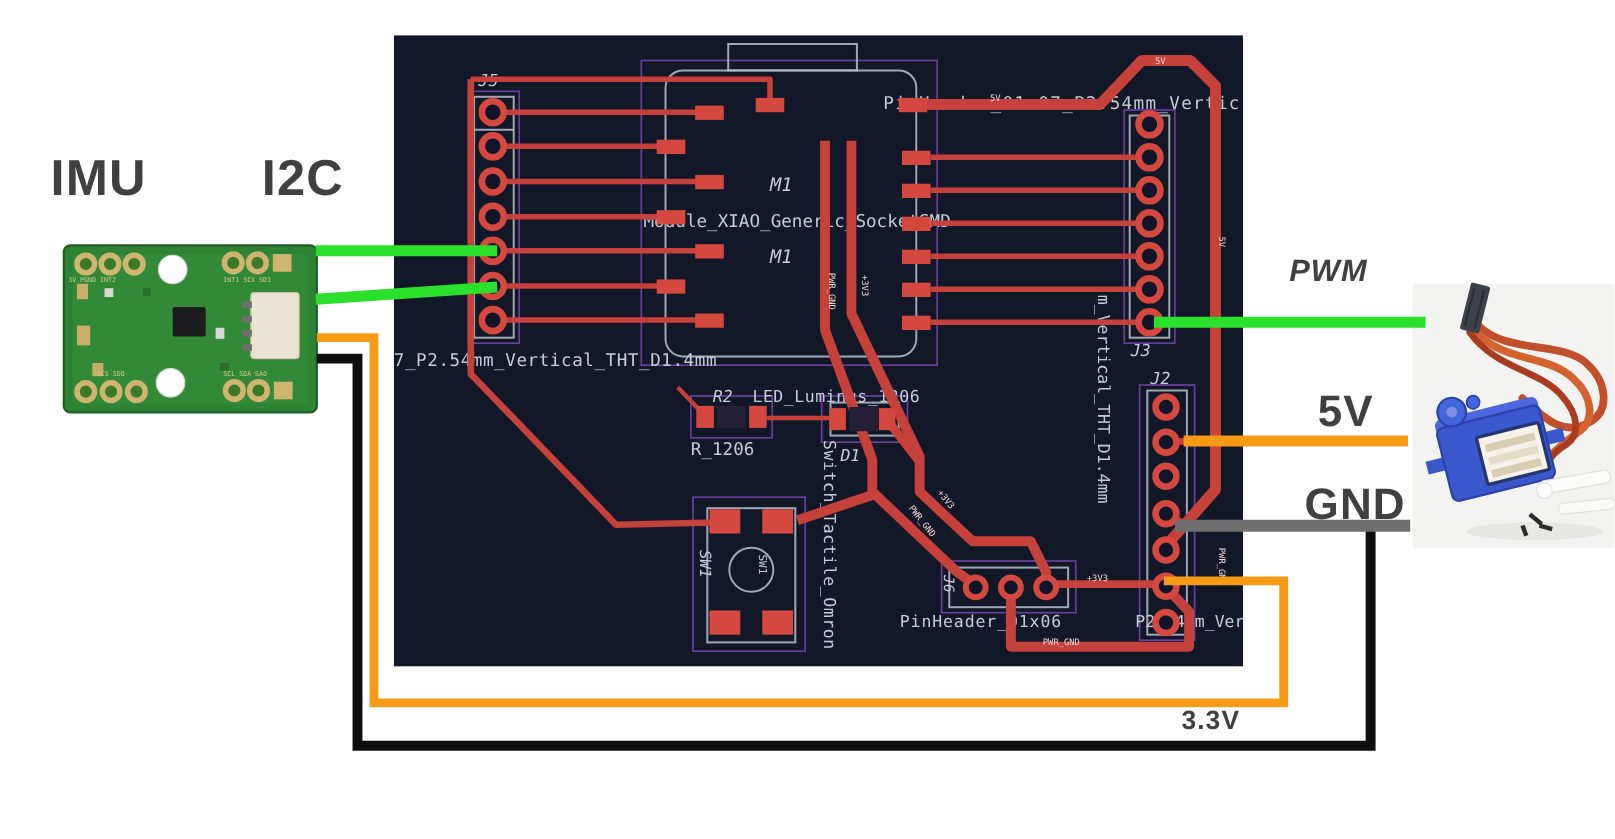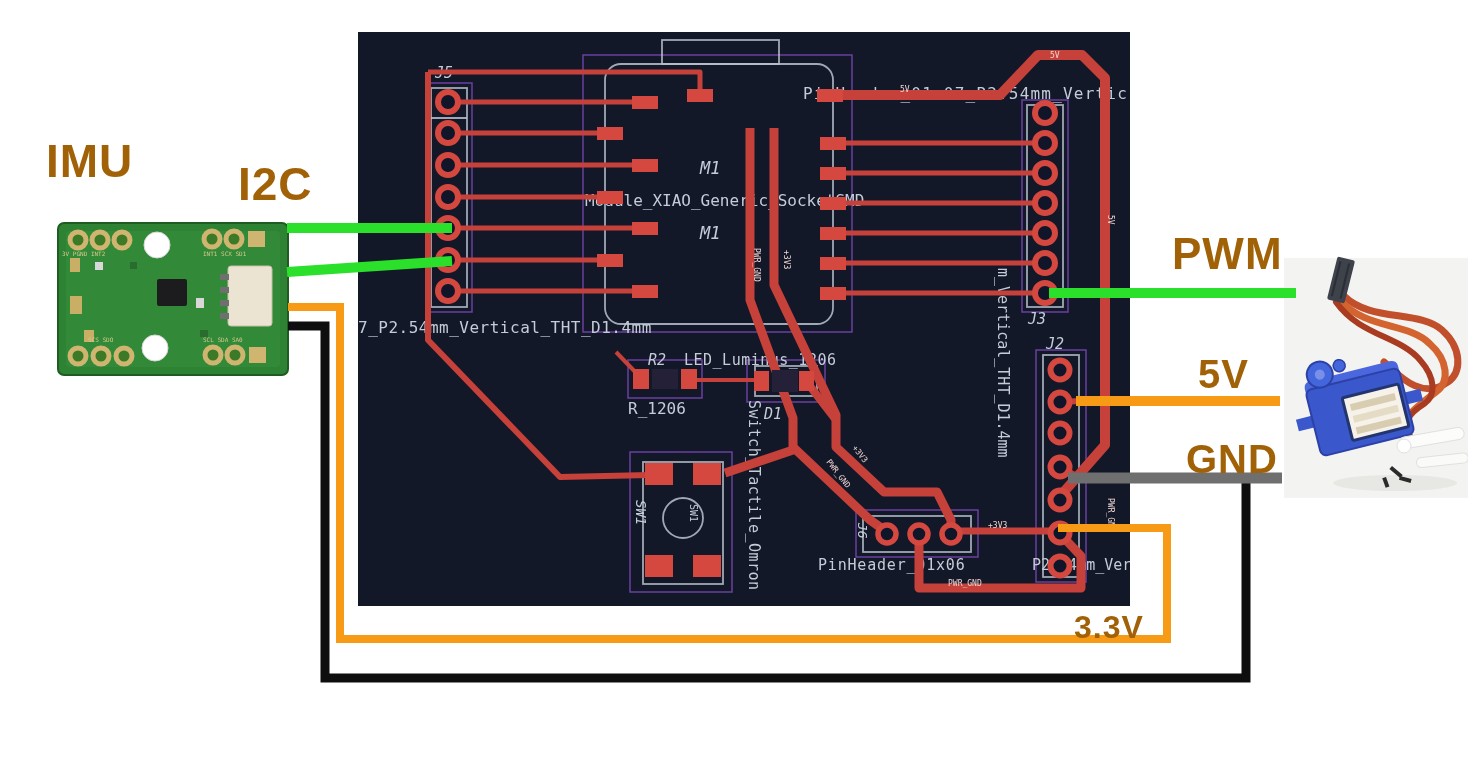--- a/index.html
+++ b/index.html
@@ -1,26 +1,26 @@
 <!DOCTYPE html>
 <html><head>
 <meta charset="utf-8">
 <style>
   html,body{margin:0;padding:0;background:#ffffff;}
   .stage{position:relative;width:1468px;height:763px;background:#ffffff;overflow:hidden;
          font-family:"Liberation Sans", sans-serif;}
   .scene{position:absolute;left:0;top:0;}
-  .big-label{position:absolute;font-weight:700;color:#a16207;line-height:1;
+  .big-label{position:absolute;font-weight:700;color:#404040;line-height:1;
              font-family:"Liberation Sans", sans-serif;letter-spacing:1px;}
   #lbl-imu {left:46px;  top:138px; font-size:46px;}
-  #lbl-i2c {left:238px; top:138px; font-size:46px;margin-top:23px;}
-  #lbl-pwm {left:1172px;top:232px; font-size:44px;}
+  #lbl-i2c {left:238px; top:138px; font-size:46px;}
+  #lbl-pwm {left:1172px;top:232px; font-size:28px;font-style:italic;}
   #lbl-5v  {left:1198px;top:354px; font-size:40px;}
   #lbl-gnd {left:1186px;top:439px; font-size:40px;}
-  #lbl-33v {left:1074px;top:611px; font-size:32px;}
+  #lbl-33v {left:1074px;top:644px; font-size:24px;}
   .silk{font-family:"DejaVu Sans Mono", monospace;fill:#c4ccd8;}
   .silk-it{font-style:italic;}
   .net{font-family:"DejaVu Sans Mono", monospace;fill:#f0d5d2;}
   .gold-silk{font-family:"DejaVu Sans Mono", monospace;fill:#d6c98e;}
   .trace{stroke:#c5413a;fill:none;}
   .courty{stroke:#6b3fa0;stroke-width:1.5;fill:none;}
   .outl{stroke:#b9c2cf;stroke-width:1.8;fill:none;opacity:.85;}
   .padth{fill:#10152a;stroke:#d4483f;}
   .padsmd{fill:#d4483f;}
 </style>

